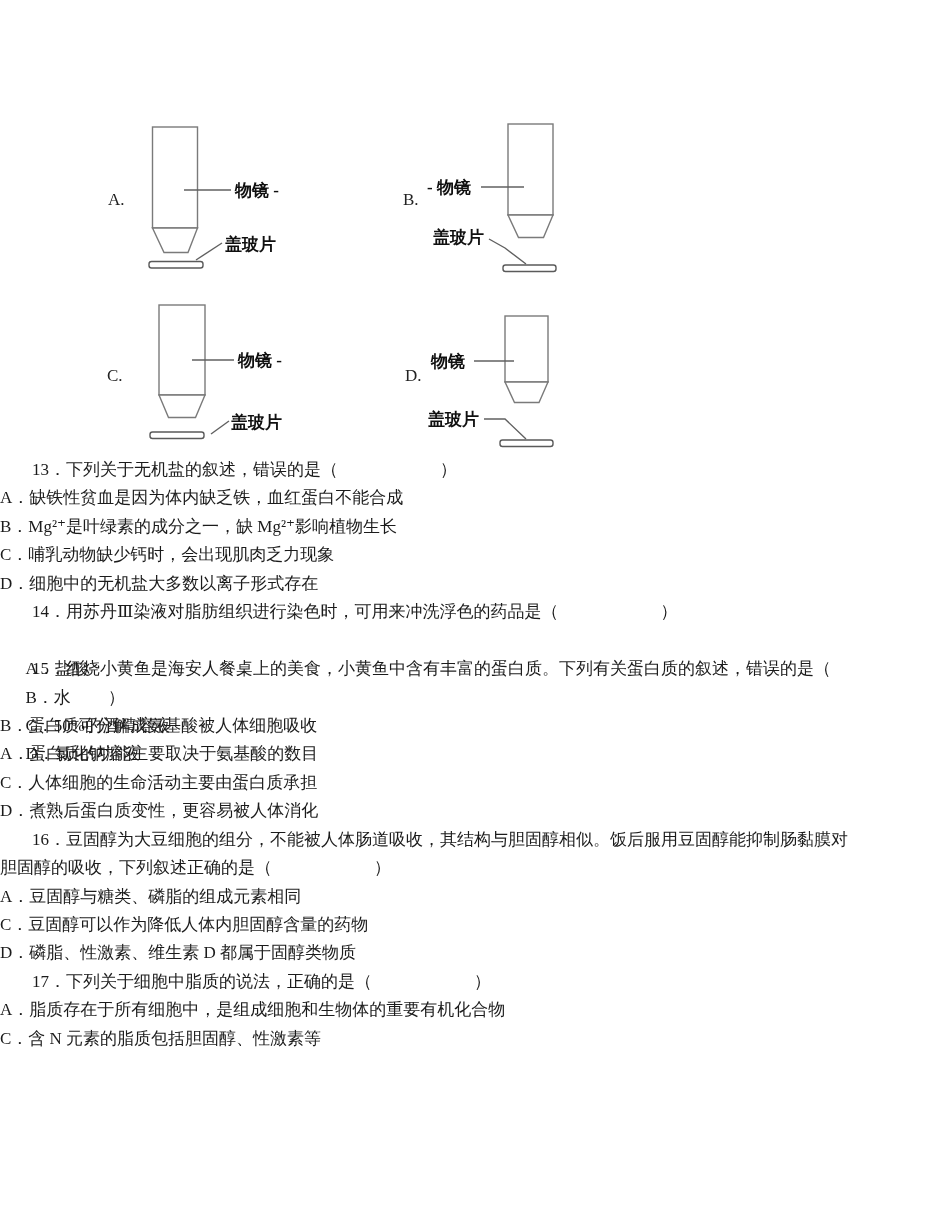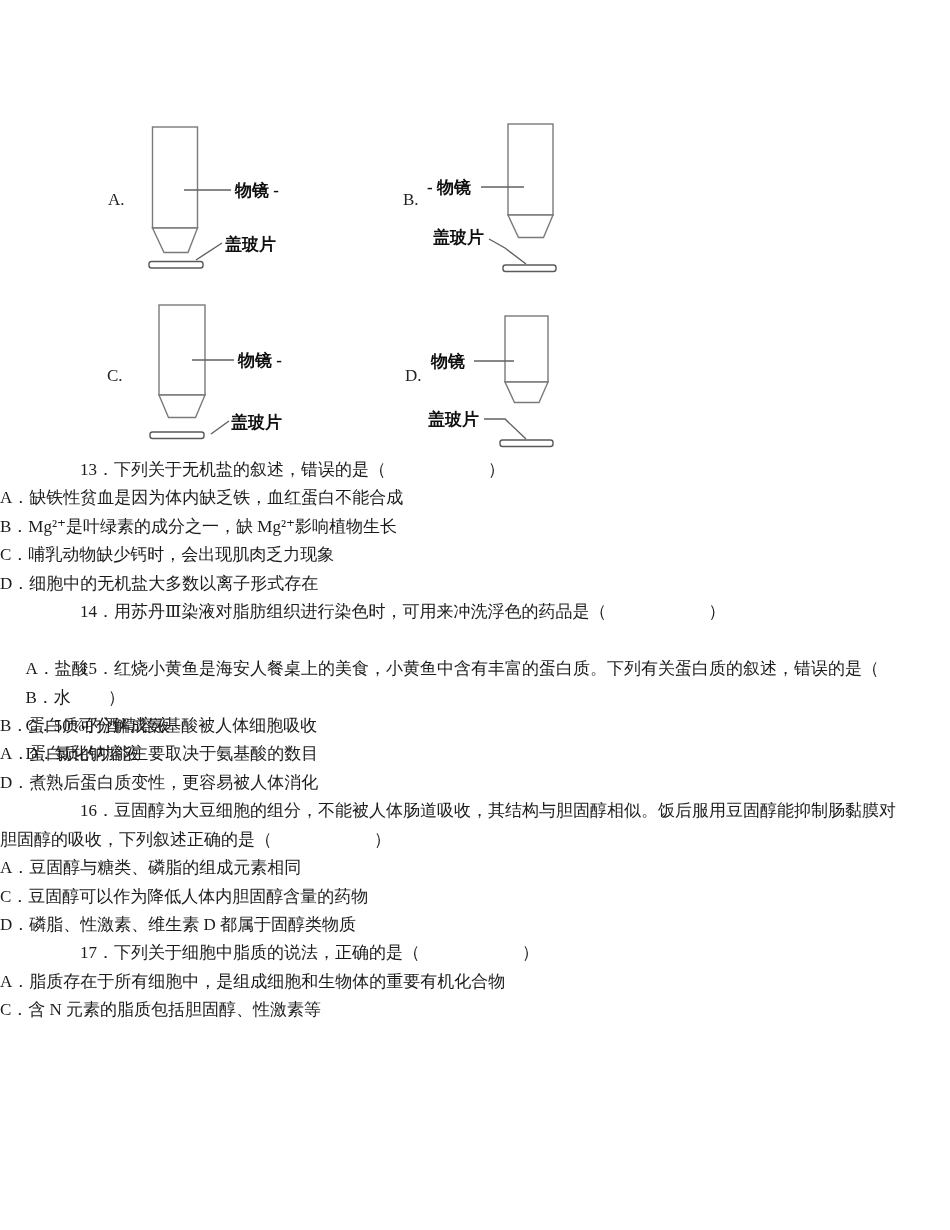--- a/index.html
+++ b/index.html
@@ -13,21 +13,21 @@
     color: #1b1b1b;
   }
   svg.figure { position: absolute; top: 0; left: 0; display: block; }
   svg.figure .body-shape { fill: #ffffff; stroke: #7a7a7a; stroke-width: 1.4; }
   svg.figure .slip-shape { fill: #ffffff; stroke: #5a5a5a; stroke-width: 1.4; }
   svg.figure .callout    { stroke: #606060; stroke-width: 1.4; fill: none; }
   svg.figure text.letter { font-size: 17px; fill: #232323; font-family: "Liberation Serif", "DejaVu Serif", serif; }
   svg.figure text.dlabel { font-size: 17px; font-weight: 700; fill: #101010; font-family: "Liberation Serif", "DejaVu Serif", serif; }
   .lines { position: absolute; top: 456px; left: 0; width: 950px; }
   .line  { height: 28.45px; line-height: 28.45px; font-size: 17px; white-space: pre; }
-  .ind-q { padding-left: 80px; }   
+  .ind-q { padding-left: 32px; }   
   .ind-o { }  
   .ind-p { padding-left: 108px; }  
   .cell-a { display: inline-block; width: 114px; }
   .cell-b { display: inline-block; width: 130px; }
   .cell-c { display: inline-block; width: 131px; }
 </style>
 </head>
 <body>
 
 <div class="page">
@@ -92,20 +92,21 @@
       <span class="cell-a">A．盐酸</span>
       <span class="cell-b">B．水</span>
       <span class="cell-c">C．50%的酒精溶液</span>
       <span>D．氯化钠溶液</span>
     </div>
 
     <div class="line ind-q">15．红烧小黄鱼是海安人餐桌上的美食，小黄鱼中含有丰富的蛋白质。下列有关蛋白质的叙述，错误的是（</div>
     <div class="line ind-p">）</div>
     <div class="line ind-o">B．蛋白质可分解成氨基酸被人体细胞吸收</div>
     <div class="line ind-o">A．蛋白质的功能主要取决于氨基酸的数目</div>
+    <div class="line ind-o">C．人体细胞的生命活动主要由蛋白质承担</div>
     <div class="line ind-o">D．煮熟后蛋白质变性，更容易被人体消化</div>
 
     <div class="line ind-q">16．豆固醇为大豆细胞的组分，不能被人体肠道吸收，其结构与胆固醇相似。饭后服用豆固醇能抑制肠黏膜对</div>
     <div class="line ind-o">胆固醇的吸收，下列叙述正确的是（　　　　　　）</div>
     <div class="line ind-o">A．豆固醇与糖类、磷脂的组成元素相同</div>
     <div class="line ind-o">C．豆固醇可以作为降低人体内胆固醇含量的药物</div>
     <div class="line ind-o">D．磷脂、性激素、维生素 D 都属于固醇类物质</div>
 
     <div class="line ind-q">17．下列关于细胞中脂质的说法，正确的是（　　　　　　）</div>
     <div class="line ind-o">A．脂质存在于所有细胞中，是组成细胞和生物体的重要有机化合物</div>

